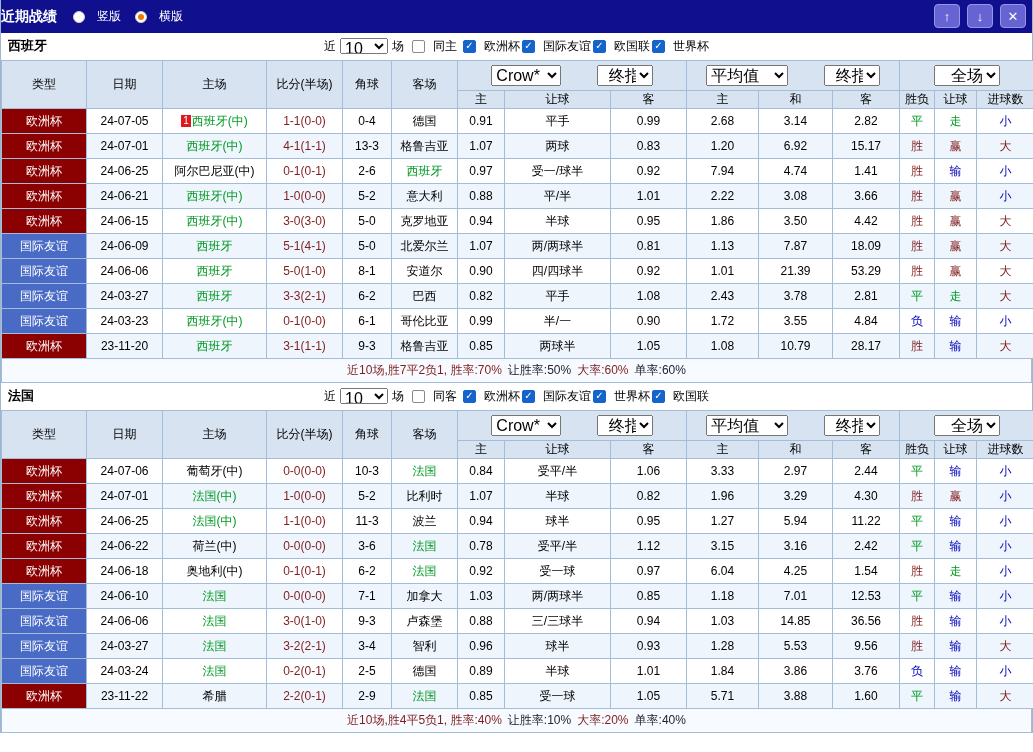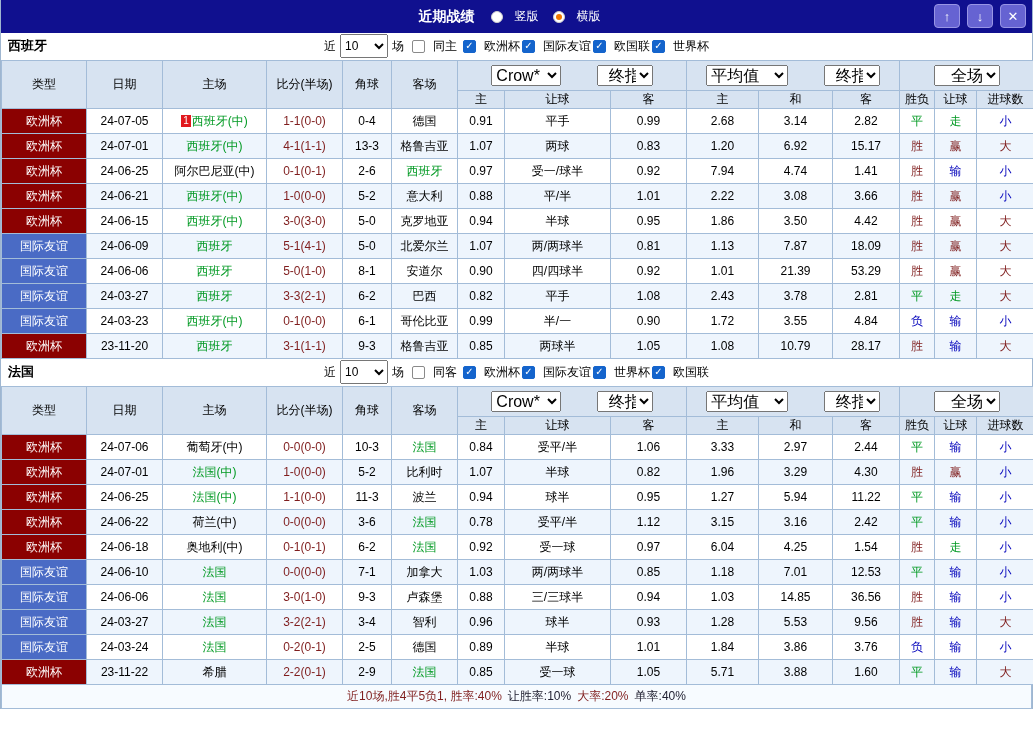--- a/index.html
+++ b/index.html
@@ -1,32 +1,32 @@
 <!DOCTYPE html>
 <html><head>
 <meta charset="utf-8">
 <style>
   * { margin:0; padding:0; box-sizing:border-box; }
   html,body { width:1033px; background:#fff; font-family:"Liberation Sans", sans-serif; font-size:12px; color:#000; }
   .page { width:1033px; border-left:1px solid #9FB6D0; border-right:1px solid #9FB6D0; }
 
   
-  .title-bar { height:33px; background:#10108F; position:relative; display:flex; align-items:center; justify-content:center; color:#fff; }
+  .title-bar { height:33px; background:#10108F; position:relative; display:flex; align-items:center; color:#fff; }
   .title-bar .title { font-size:14px; font-weight:bold; margin-right:16px; }
   .radio { display:inline-flex; align-items:center; gap:12px; margin-right:14px; cursor:pointer; font-size:12px; }
   .radio-dot { width:12px; height:12px; border-radius:50%; background:#fff; border:1px solid #cfcfcf; position:relative; display:inline-block; }
   .radio-dot.selected::after { content:''; position:absolute; left:2px; top:2px; width:6px; height:6px; border-radius:50%; background:#F07800; }
   .tb-buttons { position:absolute; right:6px; top:4px; display:flex; gap:7px; }
   .tb-btn { width:26px; height:24px; background:#6663D2; border:1px solid #9895E5; border-radius:4px; color:#fff; font-size:13px; display:flex; align-items:center; justify-content:center; cursor:pointer; }
 
   
   .filter-row { height:27px; background:#fff; position:relative; display:flex; align-items:center; justify-content:center; border-bottom:1px solid #fff; }
   .team-name { position:absolute; left:7px; font-size:13px; font-weight:bold; color:#000; }
   .filter-controls { display:flex; align-items:center; gap:4px; }
-  .count-select { height:24px; font-size:12px; width:48px; font-family:"Liberation Sans", sans-serif; }
+  .count-select { height:16px; font-size:16px; width:48px; font-family:"Liberation Sans", sans-serif; }
   .comp { display:inline-flex; align-items:center; gap:8px; cursor:pointer; margin-left:4px; }
   .checkbox { width:13px; height:13px; border:1px solid #8a8a8a; background:#fff; display:inline-flex; align-items:center; justify-content:center; font-size:10px; line-height:1; border-radius:2px; }
   .checkbox.checked { background:#1464CC; border-color:#1464CC; color:#fff; }
   .comps { display:inline-flex; align-items:center; }
   .comps .comp { margin-left:2px; }
 
   
   table { border-collapse:collapse; table-layout:fixed; width:1033px; }
   th, td { border:1px solid #A3BCD8; text-align:center; overflow:hidden; white-space:nowrap; font-size:12px; }
   thead th { background:#D7E3F1; font-weight:normal; color:#000; }
@@ -319,20 +319,26 @@
             <td>1.05</td>
             <td>1.08</td>
             <td>10.79</td>
             <td>28.17</td>
             <td class="t-red">胜</td>
             <td class="t-blue">输</td>
             <td class="t-red">大</td>
           </tr>
         </tbody>
     </table>
+    <div class="summary-row">
+        <span class="t-red">近10场,胜7平2负1, 胜率:70%</span>
+        <span class="t-navy">让胜率:50%</span>
+        <span class="t-red">大率:60%</span>
+        <span class="t-navy">单率:60%</span>
+      </div>
   </div>
 
   <div class="section">
     <div class="filter-row">
       <span class="team-name">法国</span>
       <div class="filter-controls">
         <span>近</span>
         <select class="count-select"><option>10</option></select>
         <span>场</span>
         <label class="comp">

